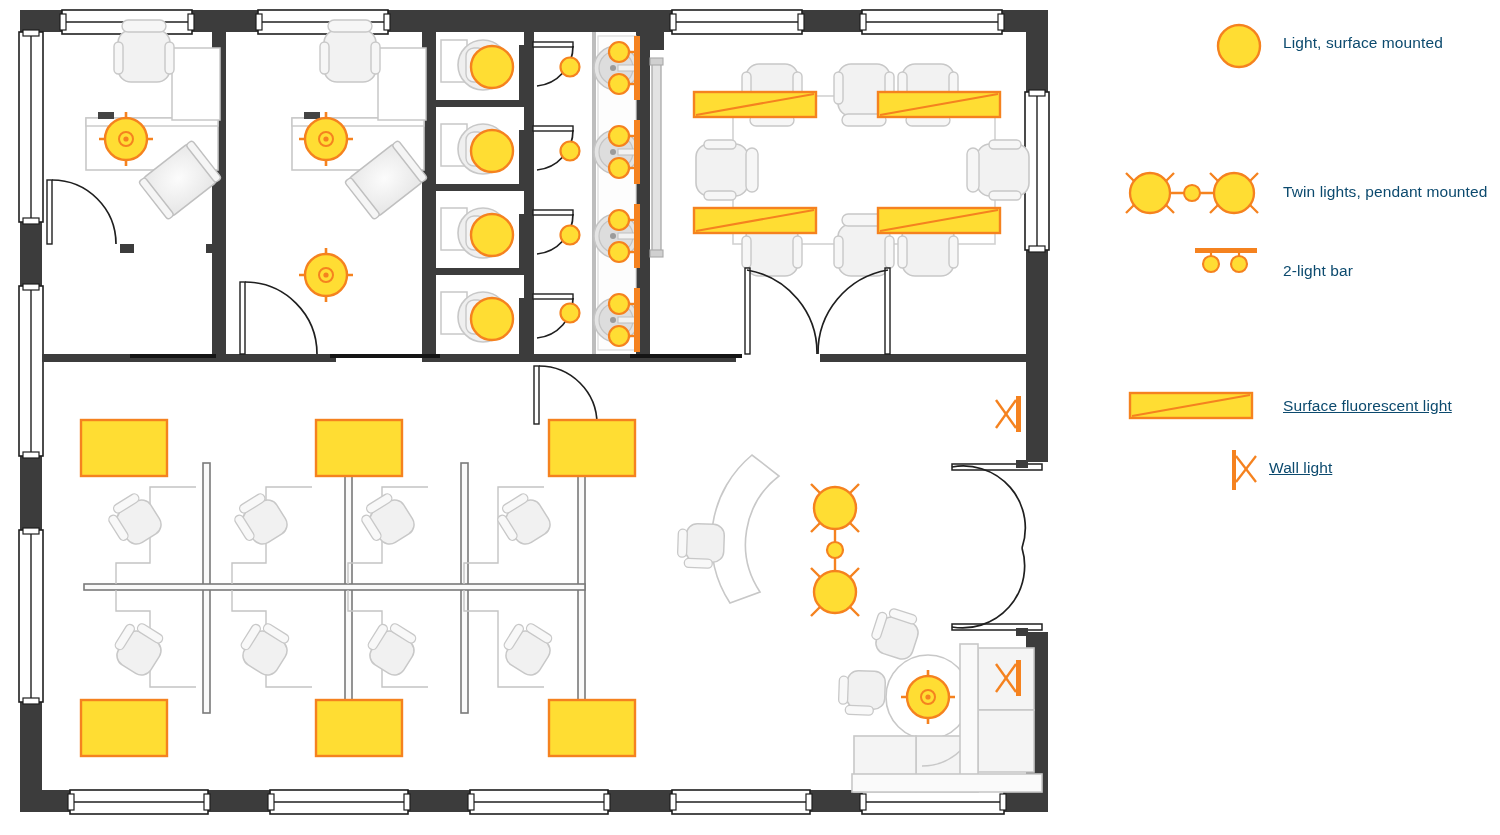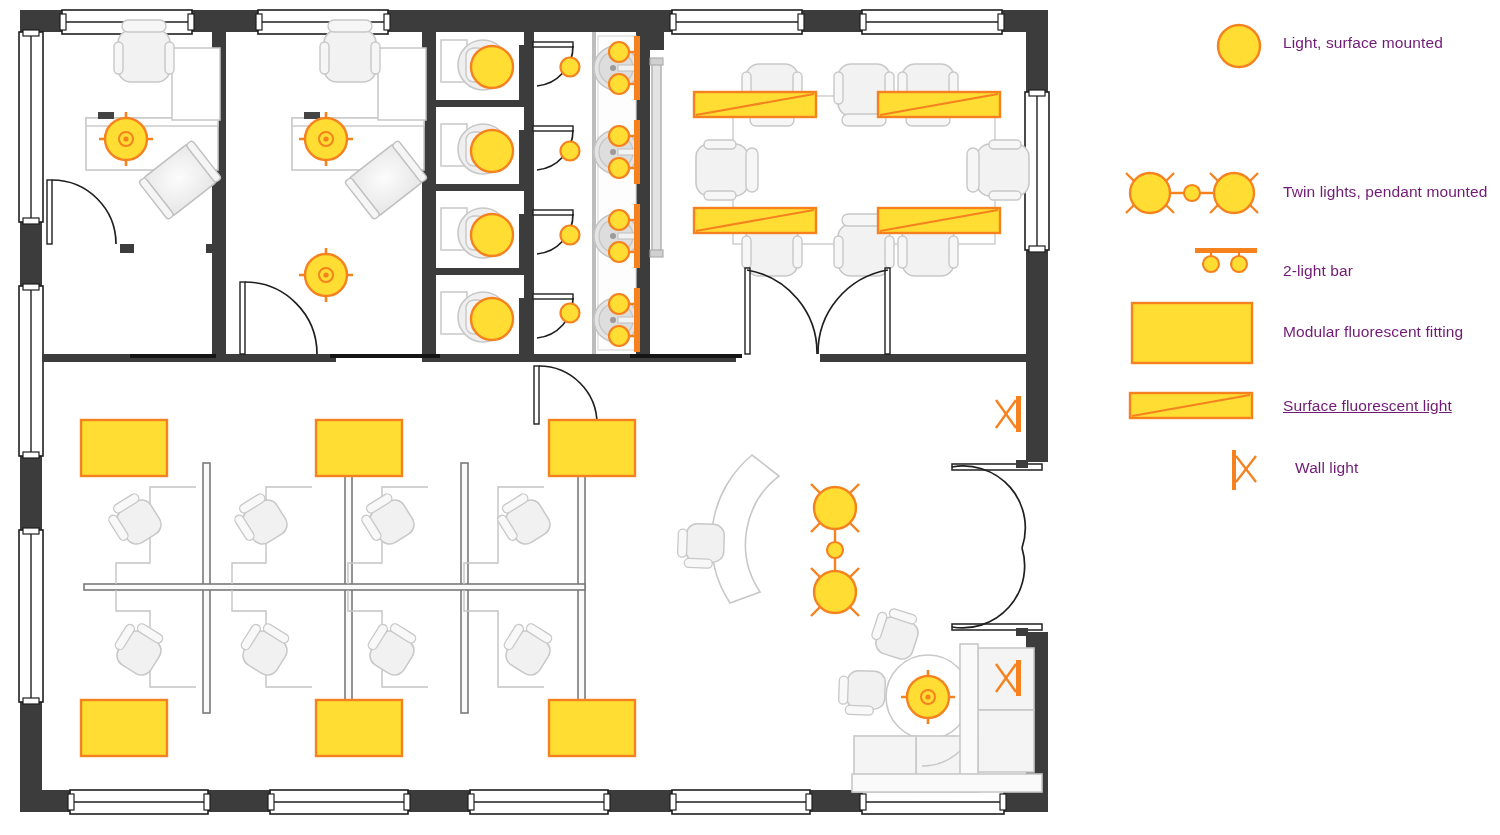--- a/index.html
+++ b/index.html
@@ -7,21 +7,21 @@
   body{
     width:1500px;height:835px;overflow:hidden;
     font-family:"Liberation Sans", sans-serif;
     position:relative;
   }
   #root{position:relative;width:1500px;height:835px;}
   #plan{position:absolute;left:0;top:0;width:1080px;height:835px;}
   #legend{position:absolute;left:1100px;top:0;width:400px;height:520px;}
   .legend-row{position:absolute;display:flex;align-items:center;}
   .legend-label{
-    font-size:15.5px;color:#701a75;white-space:nowrap;
+    font-size:15.5px;color:#0c4a6e;white-space:nowrap;
     font-family:"Liberation Sans", sans-serif;letter-spacing:.1px;
   }
   .legend-sym{position:absolute;}
   svg{display:block;}
 </style>
 </head>
 <body>
 
 <div id="root">
 
@@ -601,44 +601,36 @@
           <rect x="5" y="8" width="62" height="5" fill="#F5821F"></rect>
           <line x1="21" y1="13" x2="21" y2="19" stroke="#F5821F" stroke-width="2.2"></line>
           <line x1="49" y1="13" x2="49" y2="19" stroke="#F5821F" stroke-width="2.2"></line>
           <circle cx="21" cy="24" r="8" fill="#FFDD33" stroke="#F5821F" stroke-width="2.1"></circle>
           <circle cx="49" cy="24" r="8" fill="#FFDD33" stroke="#F5821F" stroke-width="2.1"></circle>
         </svg>
       </span>
       <span class="legend-label" style="position:absolute;left:183px;top:22px;">2-light bar</span>
     </div>
 
-    <div class="legend-row" style="left:0;top:297px;width:400px;height:72px;">
-      <span class="legend-sym" style="left:30px;top:0;">
-        <svg width="130" height="72">
-          <rect x="2" y="6" width="120" height="60" fill="#FFDD33" stroke="#F5821F" stroke-width="2.4"></rect>
-        </svg>
-      </span>
-      <span class="legend-label" style="position:absolute;left:183px;top:26px;">Modular fluorescent fitting</span>
-    </div>
 
     <div class="legend-row" style="left:0;top:387px;width:400px;height:38px;">
       <span class="legend-sym" style="left:28px;top:0;">
         <svg width="130" height="38">
           <rect x="2" y="6" width="122" height="25" fill="#FFDD33" stroke="#F5821F" stroke-width="2.4"></rect>
           <line x1="4" y1="29" x2="122" y2="8" stroke="#F5821F" stroke-width="2.2"></line>
         </svg>
       </span>
       <span class="legend-label" style="position:absolute;left:183px;top:10px;text-decoration:underline;">Surface fluorescent light</span>
     </div>
 
     <div class="legend-row" style="left:0;top:446px;width:400px;height:48px;">
       <span class="legend-sym" style="left:122px;top:0;">
         <svg width="46" height="48">
           <rect x="10" y="4" width="4" height="40" fill="#F5821F"></rect>
           <line x1="14" y1="10" x2="34" y2="36" stroke="#F5821F" stroke-width="2.3"></line>
           <line x1="14" y1="36" x2="34" y2="10" stroke="#F5821F" stroke-width="2.3"></line>
         </svg>
       </span>
-      <span class="legend-label" style="position:absolute;left:195px;top:13px;">Wall light</span>
+      <span class="legend-label" style="position:absolute;left:169px;top:13px;text-decoration:underline;">Wall light</span>
     </div>
 
   </div>
 </div>
 
 </body></html>

